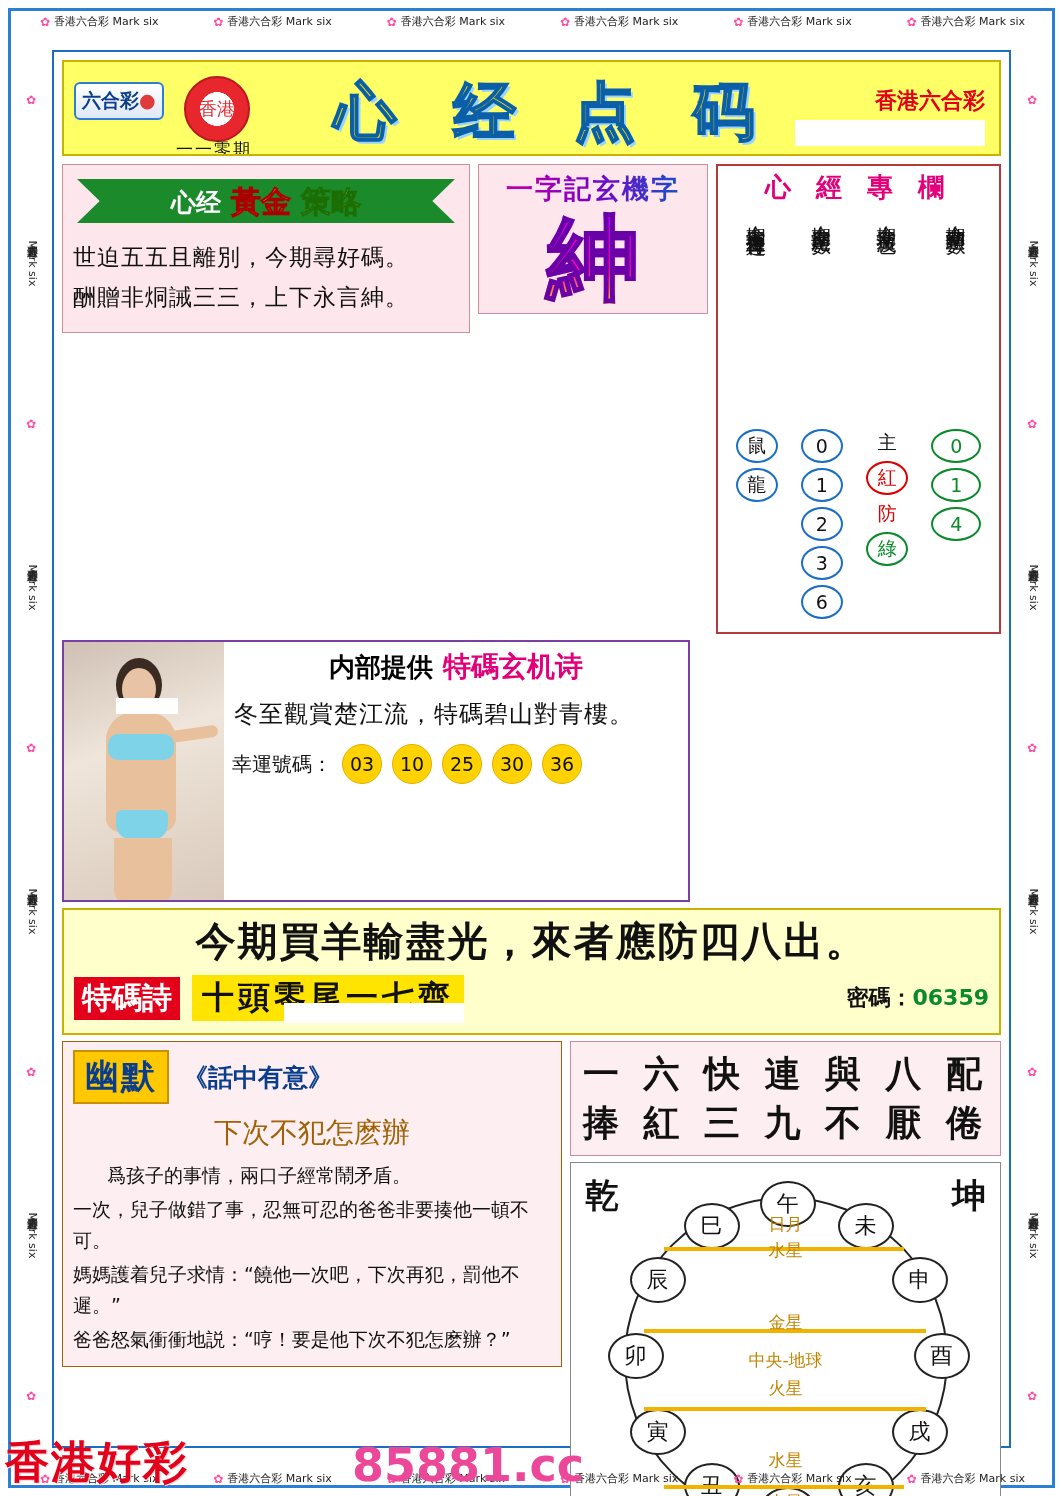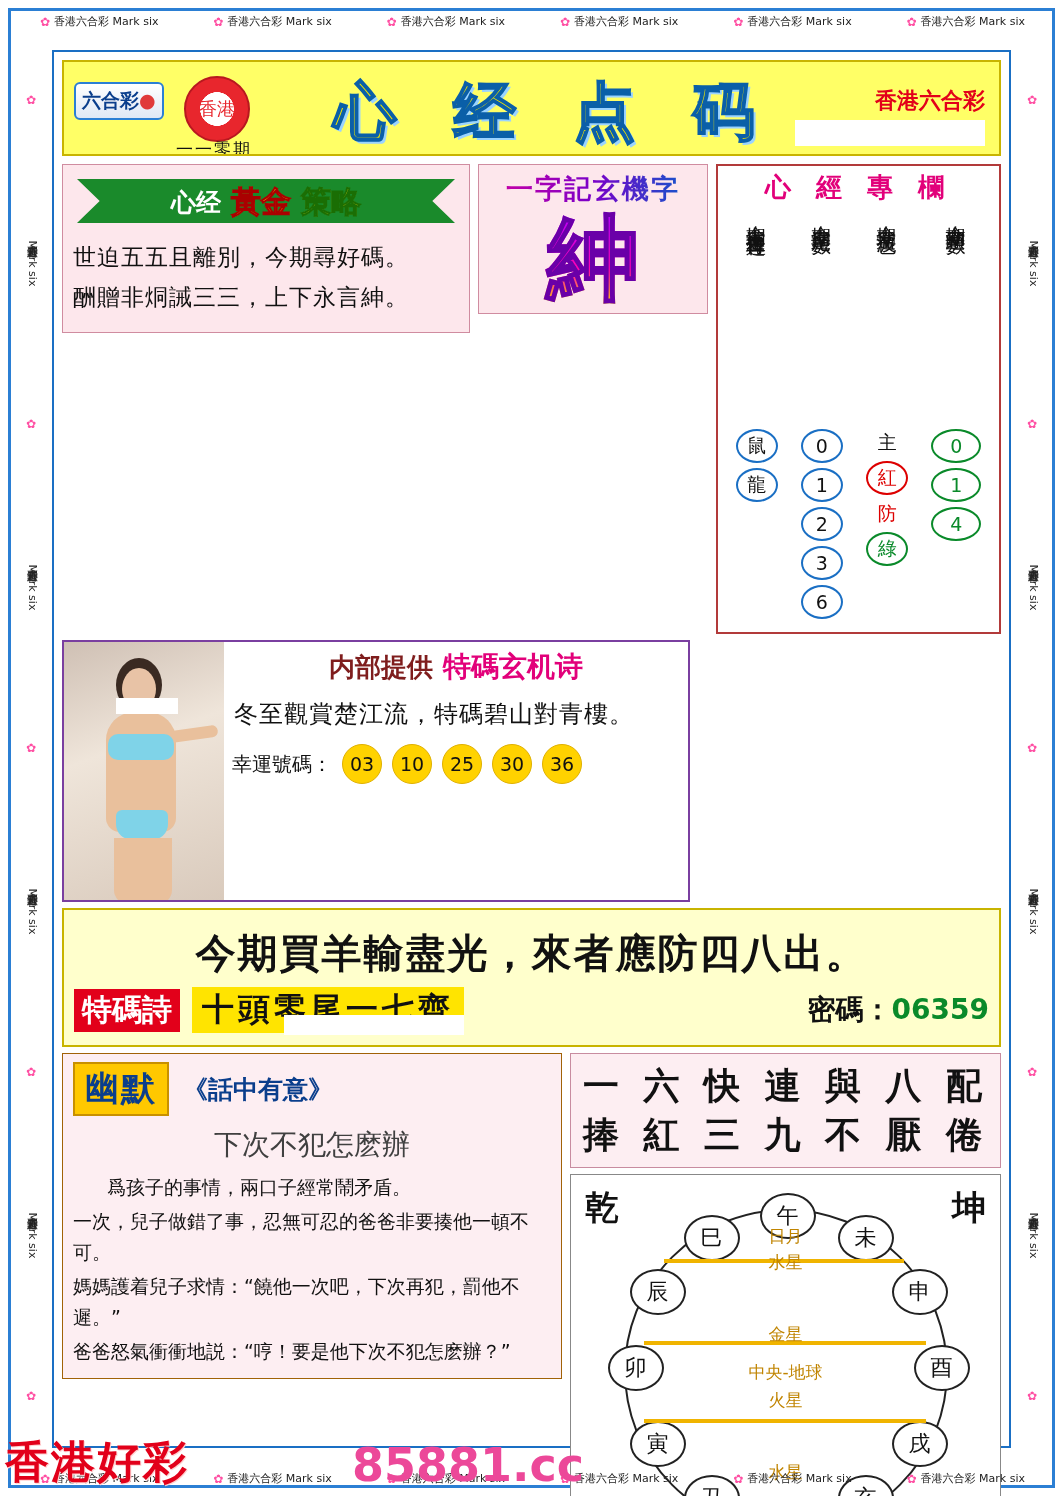--- a/index.html
+++ b/index.html
@@ -170,65 +170,65 @@
   .photo .head{position:absolute;left:52px;top:16px;width:46px;height:54px;border-radius:50%;background:#3a2a22;}
   .photo .face{position:absolute;left:58px;top:26px;width:34px;height:42px;border-radius:50%;background:#e8c3a6;}
   .photo .body{position:absolute;left:42px;top:70px;width:70px;height:120px;border-radius:28px 28px 14px 14px;background:#e9c09c;}
   .photo .bikini-top{position:absolute;left:44px;top:92px;width:66px;height:26px;background:#7fd3e8;border-radius:10px;}
   .photo .bikini-bot{position:absolute;left:52px;top:168px;width:52px;height:30px;background:#7fd3e8;border-radius:6px 6px 16px 16px;}
   .photo .legs{position:absolute;left:50px;top:196px;width:58px;height:66px;background:#e9c09c;border-radius:0 0 14px 14px;}
   .photo .arm{position:absolute;left:104px;top:86px;width:50px;height:12px;background:#e9c09c;transform:rotate(-8deg);border-radius:6px;}
   .photo .censor{position:absolute;left:52px;top:56px;width:62px;height:16px;background:#fff;}
   .poem-right{flex:1;padding:6px 8px;}
   .poem-head{text-align:center;display:flex;align-items:center;justify-content:center;gap:10px;}
-  .poem-head .t1{font-size:26px;font-weight:bold;color:#7f1d1d;}
+  .poem-head .t1{font-size:26px;font-weight:bold;color:#000000;}
   .poem-head .t2{font-size:28px;font-weight:bold;color:#e2007a;}
   .poem-big{font-size:24px;color:#111;margin:12px 2px;letter-spacing:1px;}
   .lucky-row{display:flex;align-items:center;gap:10px;margin-top:14px;}
   .lucky-label{font-size:20px;color:#111;}
   .ball{
     width:38px;height:38px;border-radius:50%;background:#ffd200;
     display:flex;align-items:center;justify-content:center;
     font-size:19px;color:#111;border:1px solid #e0b000;
   }
 
   
   .banner{
     margin:6px 8px 0;background:#ffffcc;border:2px solid #c8b400;
-    padding:16px 10px 10px;
+    padding:4px 10px 10px;
   }
   .banner-line1{
     text-align:center;font-size:40px;font-weight:bold;color:#111;letter-spacing:2px;
   }
   .banner-line2{display:flex;align-items:center;gap:12px;margin-top:6px;}
   .tag-red{
     background:#e2001a;color:#fff;font-size:30px;font-weight:bold;padding:1px 8px;
   }
   .tag-yellow{
     background:#ffe400;color:#111;font-size:32px;font-weight:bold;padding:1px 10px;letter-spacing:4px;
   }
-  .pw{margin-left:auto;font-size:28px;font-weight:bold;color:#111;}
+  .pw{margin-left:auto;font-size:22px;font-weight:bold;color:#111;}
   .pw .val{color:#0a8a2a;}
   .white-strip{
     position:relative;width:180px;height:20px;background:#fff;margin-top:-18px;margin-left:210px;
   }
 
   
   .row3{display:flex;margin:6px 8px 0;gap:8px;align-items:flex-start;}
   .humor-box{
     width:500px;border:1px solid #a16207;background:#fdeef2;
     padding:8px 10px;box-sizing:border-box;
   }
   .humor-head{display:flex;align-items:center;gap:14px;}
   .humor-logo{
     background:#ffc800;border:2px solid #c89000;padding:2px 10px;
     font-size:34px;font-weight:bold;color:#0a3e8c;letter-spacing:2px;
   }
   .humor-sub{font-size:25px;font-weight:bold;color:#0a3e8c;}
-  .humor-title{text-align:center;font-size:28px;color:#404040;margin:10px 0 8px;}
+  .humor-title{text-align:center;font-size:28px;color:#a16207;margin:10px 0 8px;}
   .humor-p{font-size:19px;color:#111;line-height:1.6;margin:4px 0;}
   .humor-p.indent{text-indent:34px;}
 
   .right-col{flex:1;display:flex;flex-direction:column;gap:6px;}
   .verse-box{
     border:1px solid #c88ca0;background:#fdeef2;padding:8px 6px;
     text-align:center;
   }
   .verse-line{font-size:36px;font-weight:bold;color:#111;letter-spacing:6px;line-height:1.35;}
   .wheel-box{

